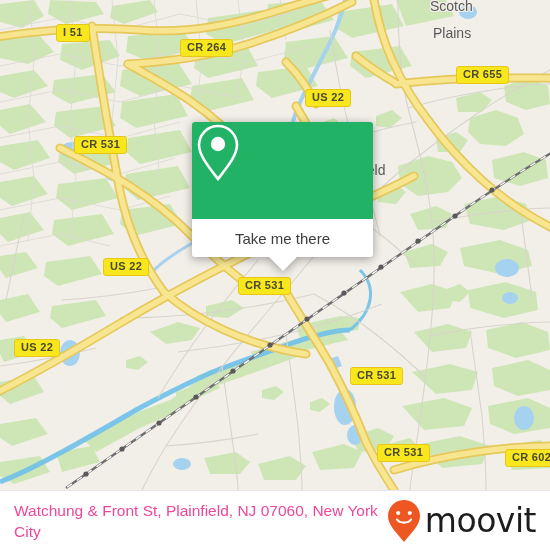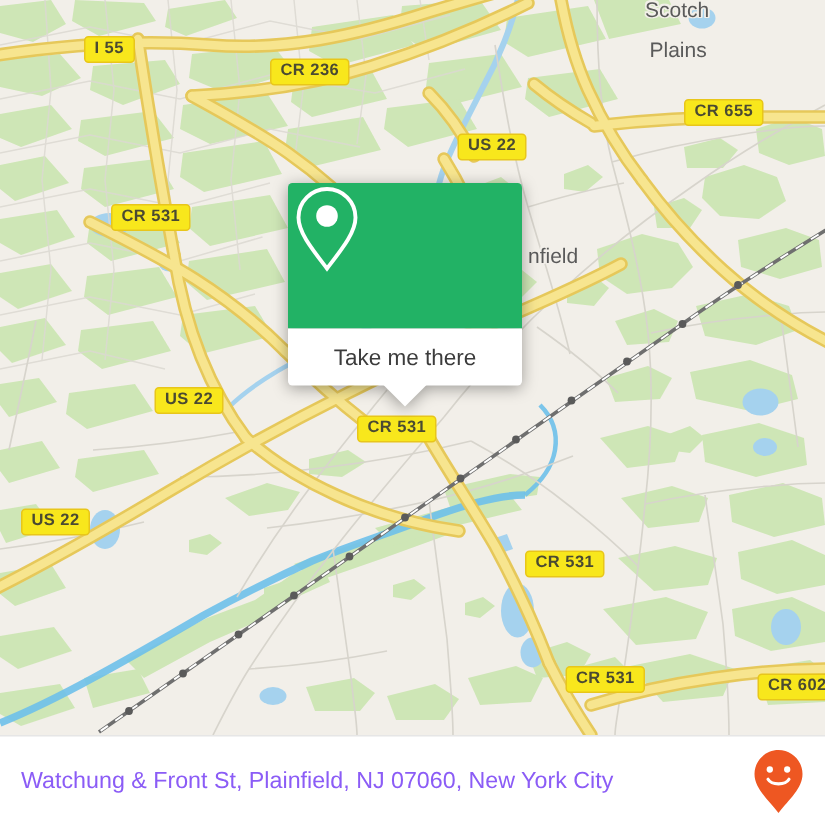--- a/index.html
+++ b/index.html
@@ -54,21 +54,21 @@
   #attribution{
     position:absolute;left:10px;bottom:6px;
     font-size:12.5px;color:#3a3a3a;
     font-family:"Liberation Sans", sans-serif;
     white-space:nowrap;
   }
 
   
   #popup{
     position:absolute;left:192px;top:122px;
-    width:156px;
+    width:181px;
     filter:drop-shadow(0 2px 5px rgba(0,0,0,.35));
   }
   #popup-green{
     background:#22b265;
     height:97px;
     border-radius:3px 3px 0 0;
     display:flex;align-items:center;justify-content:center;
   }
   #popup-pin svg{display:block;}
   #popup-cta{
@@ -93,21 +93,21 @@
   #footer{
     position:absolute;left:0;top:490px;width:550px;height:60px;
     background:#ffffff;
     display:flex;align-items:center;
     box-sizing:border-box;
     padding:0 14px 0 14px;
     border-top:1px solid #e6e6e6;
   }
   #footer-address{
     flex:1;
-    color:#8b5cf6;
+    color:#ec4899;
     font-size:15.5px;
     line-height:21px;
     padding-right:8px;
     font-family:"Liberation Sans", sans-serif;
   }
   #brand{display:flex;align-items:center;gap:4px;flex-shrink:0;}
   #brand-mark svg{display:block;}
   #brand-word{
     color:#1d1d1d;
     font-size:33px;
@@ -359,22 +359,22 @@
       </g>
     </svg>
 
     <div id="place-labels">
         <div class="place" style="left: 430px; top: -2px;">Scotch</div>
         <div class="place" style="left: 433px; top: 25px;">Plains</div>
         <div class="place" style="left: 352px; top: 162px;">nfield</div>
       </div>
 
     <div id="road-shields">
-        <div class="shield" style="left: 56px; top: 24px;">I 55</div>
-        <div class="shield" style="left: 180px; top: 39px;">CR 236</div>
+        <div class="shield" style="left: 56px; top: 24px;">I 51</div>
+        <div class="shield" style="left: 180px; top: 39px;">CR 264</div>
         <div class="shield" style="left: 430px; top: 66px; margin-left: 26px;">CR 655</div>
         <div class="shield" style="left: 305px; top: 89px;">US 22</div>
         <div class="shield" style="left: 74px; top: 136px;">CR 531</div>
         <div class="shield" style="left: 103px; top: 258px;">US 22</div>
         <div class="shield" style="left: 238px; top: 277px;">CR 531</div>
         <div class="shield" style="left: 14px; top: 339px;">US 22</div>
         <div class="shield" style="left: 350px; top: 367px;">CR 531</div>
         <div class="shield" style="left: 377px; top: 444px;">CR 531</div>
         <div class="shield" style="left: 505px; top: 449px;">CR 602</div>
       </div>
@@ -400,16 +400,17 @@
     <div id="footer-address">Watchung &amp; Front St, Plainfield, NJ 07060, New York City</div>
     <div id="brand">
       <span id="brand-mark">
         <svg width="34" height="44" viewBox="0 0 34 44">
           <path d="M17,1 C8.2,1 1,8.2 1,17 C1,26.5 10,34 17,43 C24,34 33,26.5 33,17 C33,8.2 25.8,1 17,1 Z" fill="#ee5722"></path>
           <circle cx="11.2" cy="14" r="2.1" fill="#ffffff"></circle>
           <circle cx="22.8" cy="14" r="2.1" fill="#ffffff"></circle>
           <path d="M10,20.5 C12.5,24.6 21.5,24.6 24,20.5" fill="none" stroke="#ffffff" stroke-width="2.1" stroke-linecap="round"></path>
         </svg>
       </span>
+      <span id="brand-word">moovit</span>
     </div>
   </div>
 
 </div>
 
 </body></html>

